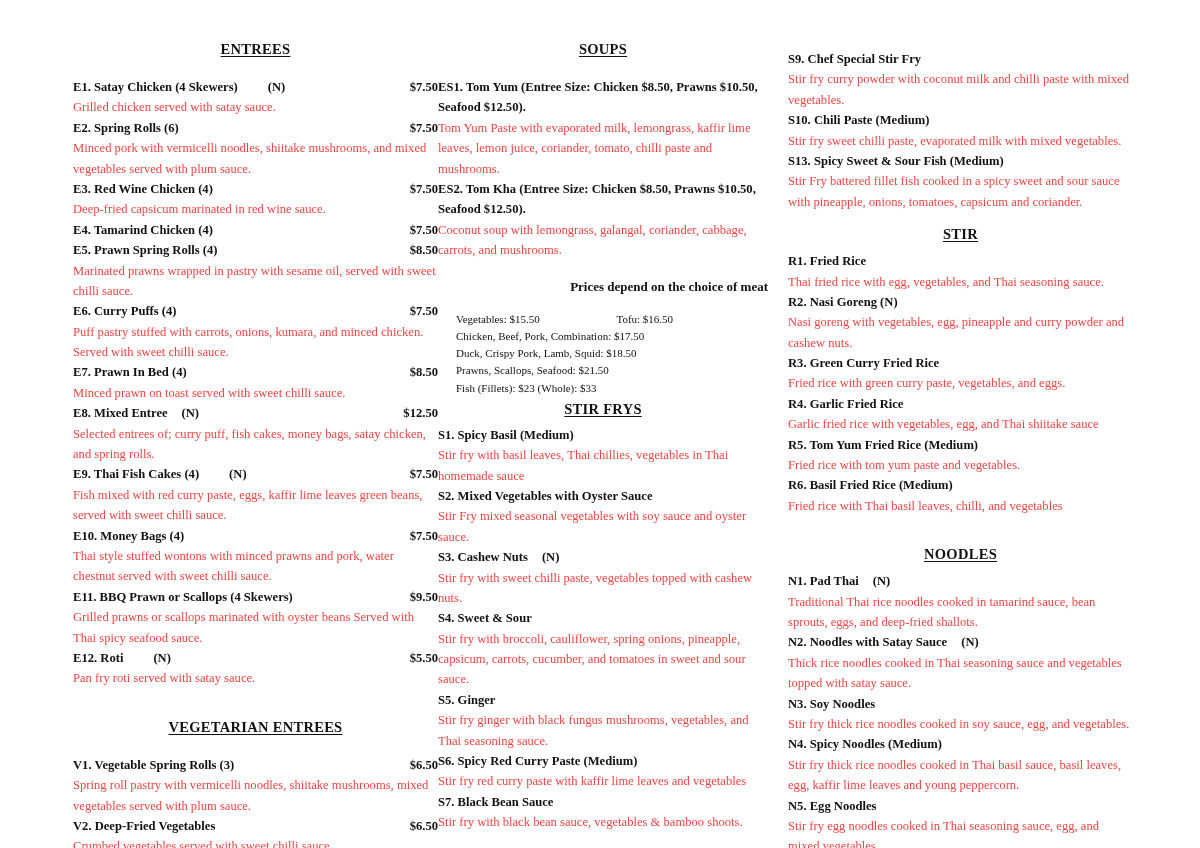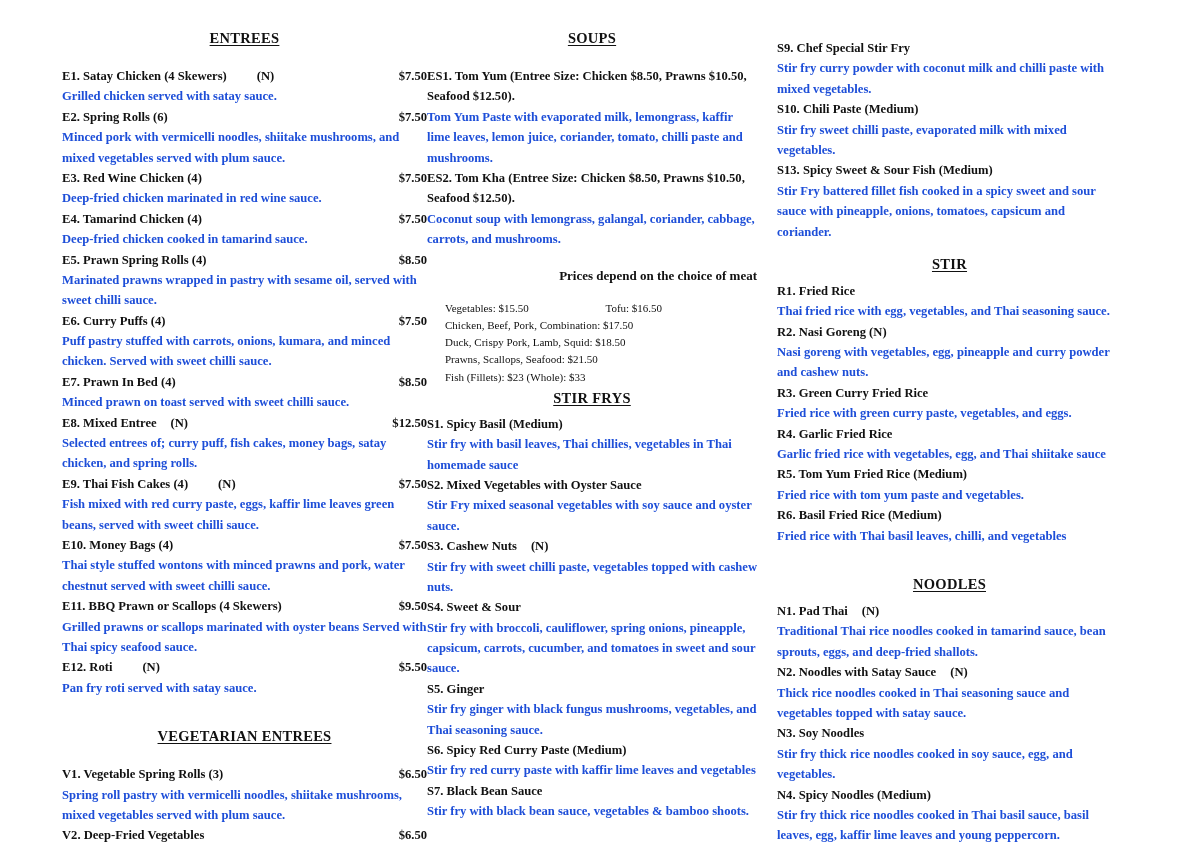--- a/index.html
+++ b/index.html
@@ -14,21 +14,21 @@
   body {
     font-family: "Liberation Serif", "DejaVu Serif", serif;
     color: #111111;
     overflow: hidden;
   }
 
   .page {
     position: relative;
     width: 1200px;
     height: 848px;
-    padding: 0;
+    padding: 11px;
   }
 
   .columns {
     display: flex;
     width: 1200px;
     height: 848px;
     align-items: flex-start;
   }
 
   .col {
@@ -75,22 +75,22 @@
   .item-price {
     font-weight: bold;
     font-size: 12.6px;
     text-align: right;
     flex: 0 0 auto;
   }
 
   .item-desc {
     font-size: 12.6px;
     line-height: 1.62;
-    color: #1d4ed8;
-    font-weight: bold;
+    color: #ef4444;
+    font-weight: normal;
   }
 
   
   .item-title-wrap {
     font-weight: bold;
     font-size: 12.6px;
     line-height: 1.62;
   }
 
   
@@ -140,30 +140,29 @@
           </div>
           <div class="item-desc">Minced pork with vermicelli noodles, shiitake mushrooms, and mixed vegetables served with plum sauce.</div>
         </div>
 
         <div class="item">
           <div class="item-title-row">
             <span class="item-name">E3. Red Wine Chicken (4)</span>
             <span class="spacer"></span>
             <span class="item-price">$7.50</span>
           </div>
-          <div class="item-desc">Deep-fried chicken marinated in red wine sauce.</div>
+          <div class="item-desc">Deep-fried capsicum marinated in red wine sauce.</div>
         </div>
 
         <div class="item">
           <div class="item-title-row">
             <span class="item-name">E4. Tamarind Chicken (4)</span>
             <span class="spacer"></span>
             <span class="item-price">$7.50</span>
           </div>
-          <div class="item-desc">Deep-fried chicken cooked in tamarind sauce.</div>
         </div>
 
         <div class="item">
           <div class="item-title-row">
             <span class="item-name">E5. Prawn Spring Rolls (4)</span>
             <span class="spacer"></span>
             <span class="item-price">$8.50</span>
           </div>
           <div class="item-desc">Marinated prawns wrapped in pastry with sesame oil, served with sweet chilli sauce.</div>
         </div>

